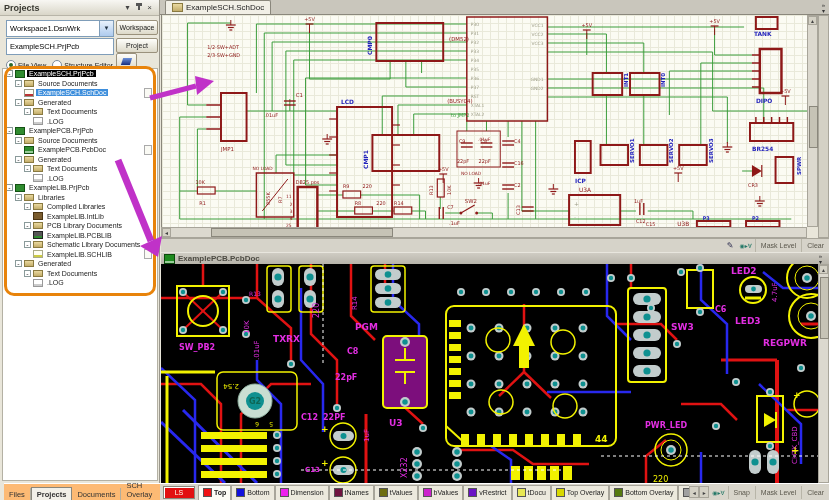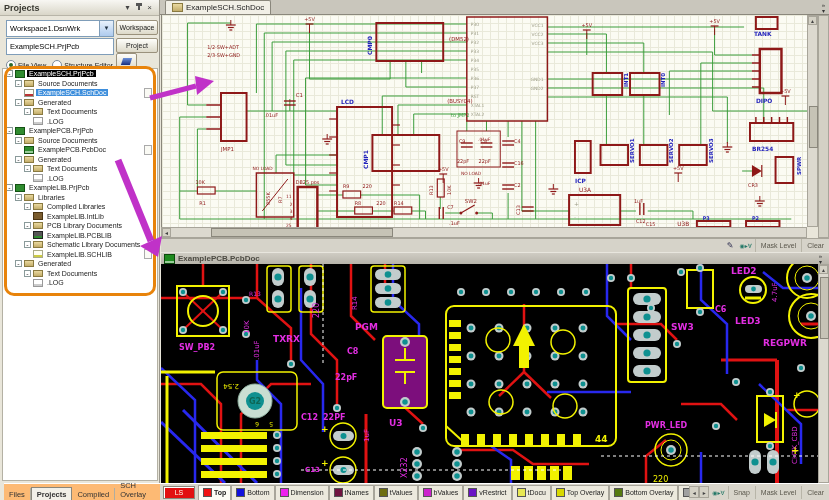--- a/index.html
+++ b/index.html
@@ -230,21 +230,21 @@
       <div class="trow" style="padding-left: 30px;">
         <span class="tico log"></span>
         <span class="tlab">.LOG</span>
       </div>
     </div>
 </div>
 
 <div class="abs" id="left-tabs">
     <span class="ltab">Files</span>
     <span class="ltab on">Projects</span>
-    <span class="ltab">Compiled</span>
+    <span class="ltab">Documents</span>
     <span class="ltab">SCH Overlay</span>
   </div>
 
 <div class="abs" id="sch-tabbar">
   <div id="sch-tab">
     <span class="docico"></span>
     <span>ExampleSCH.SchDoc</span>
   </div>
   <div class="panemenu">
     <span>»</span>

